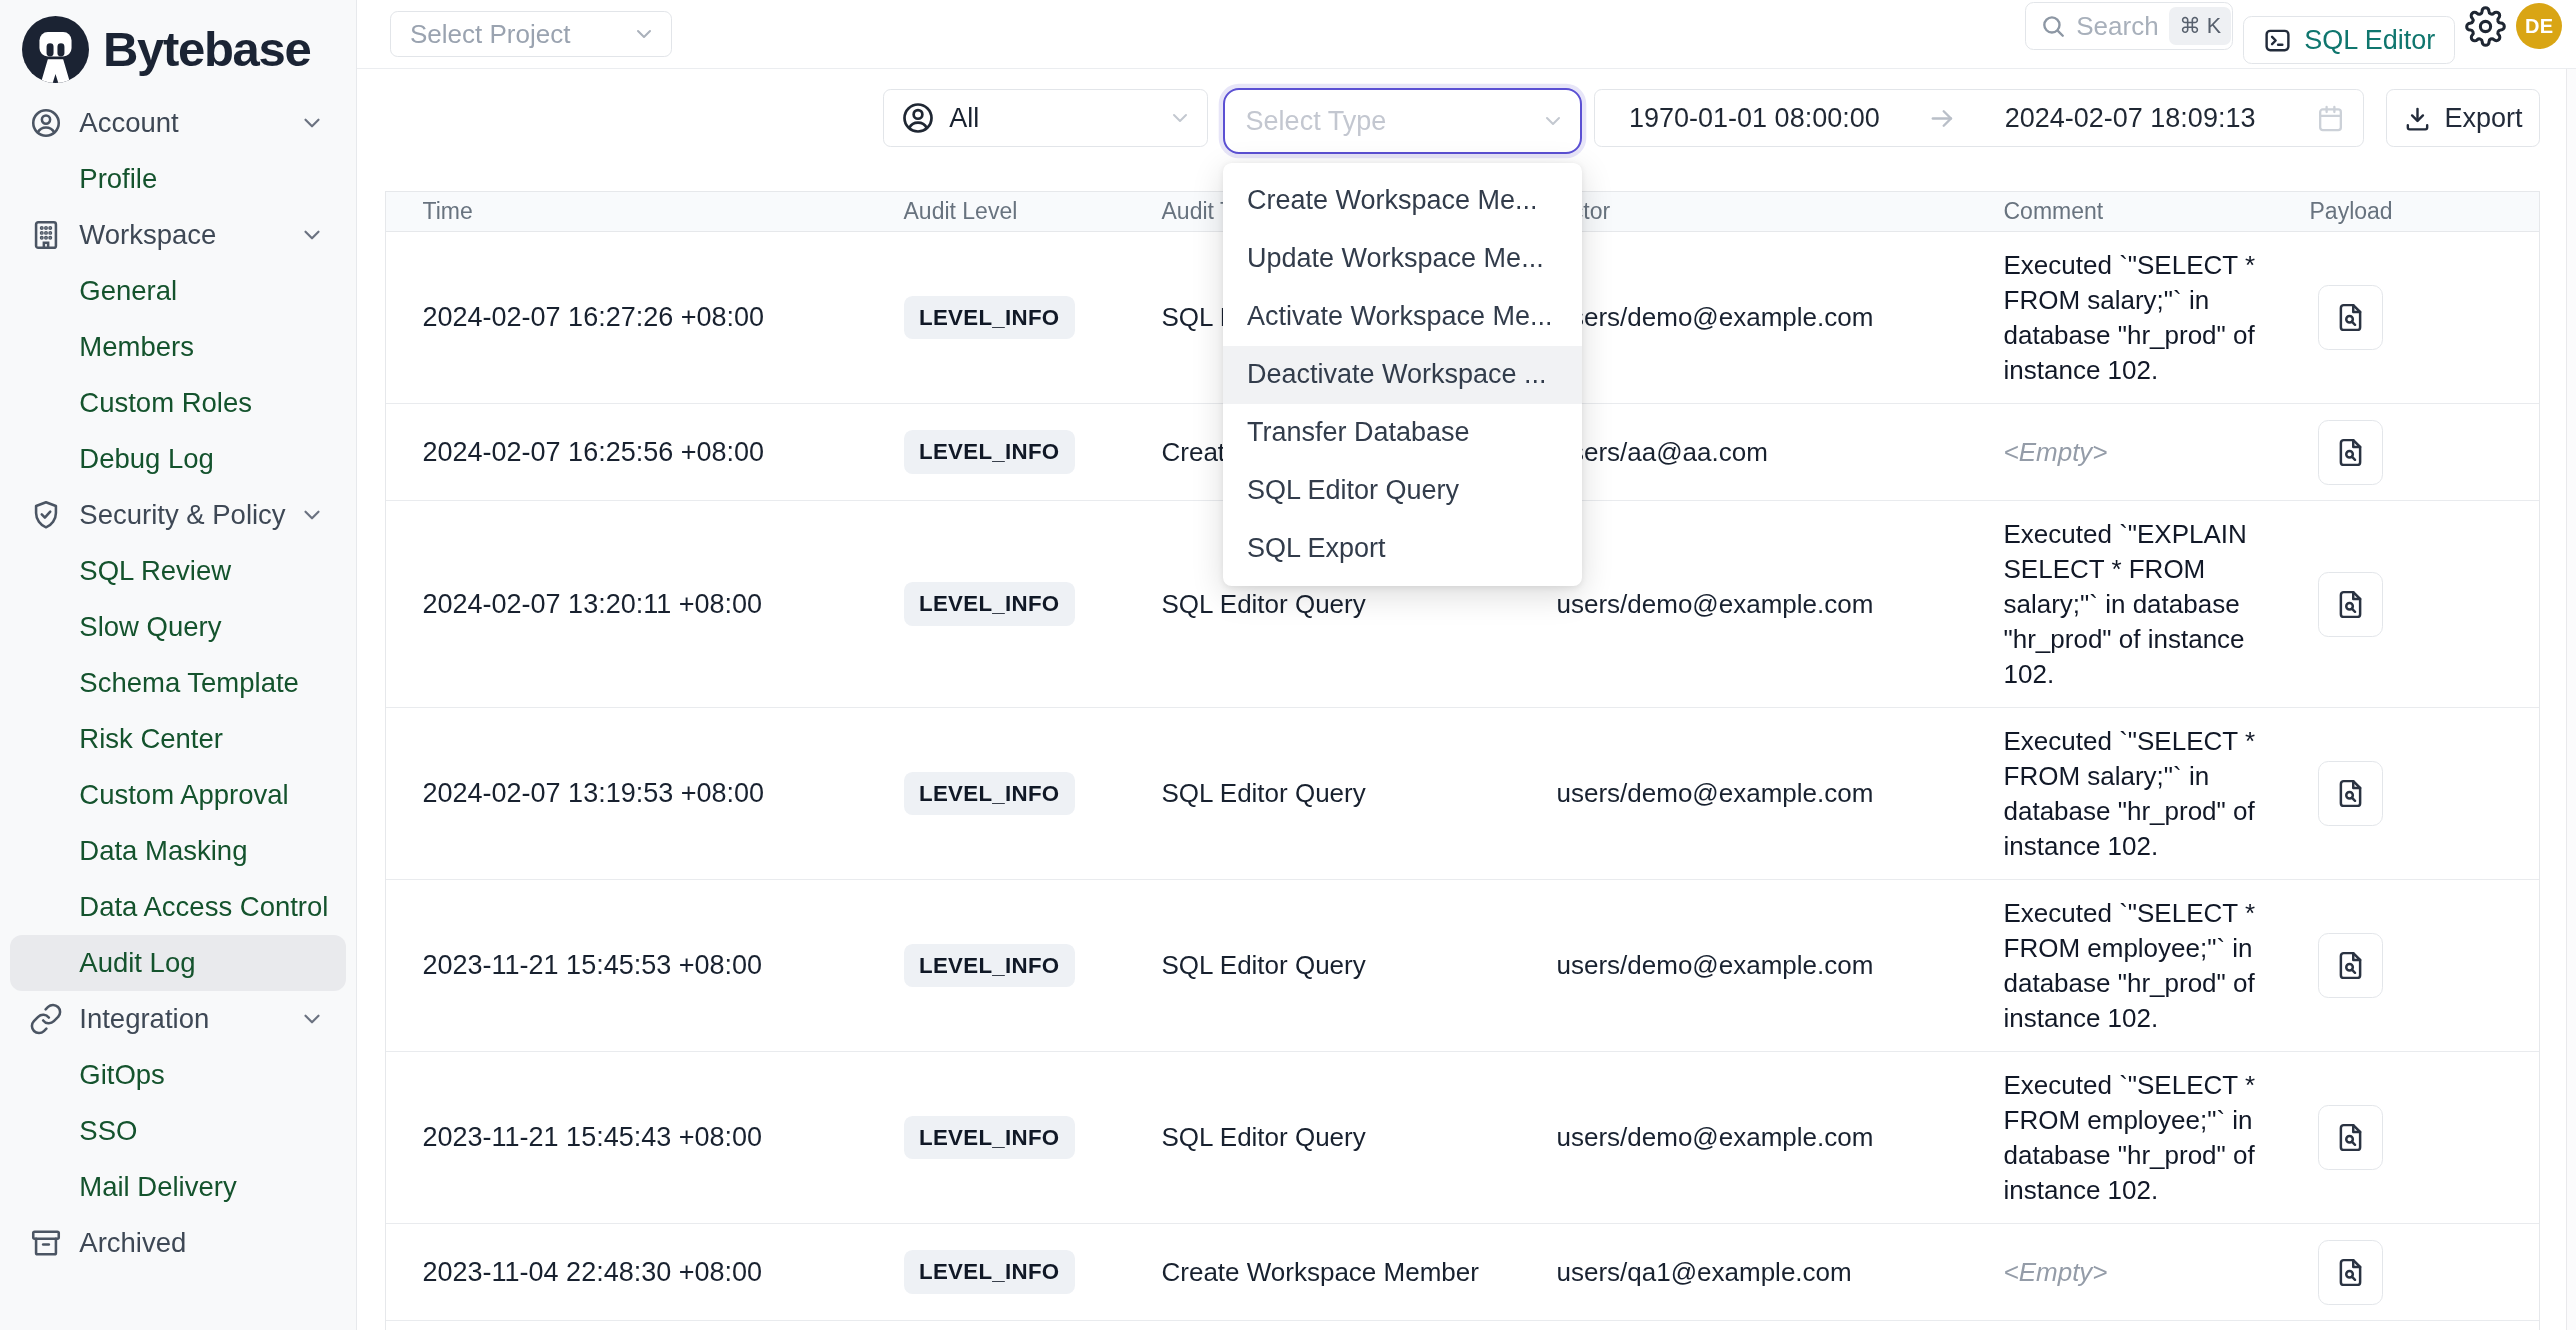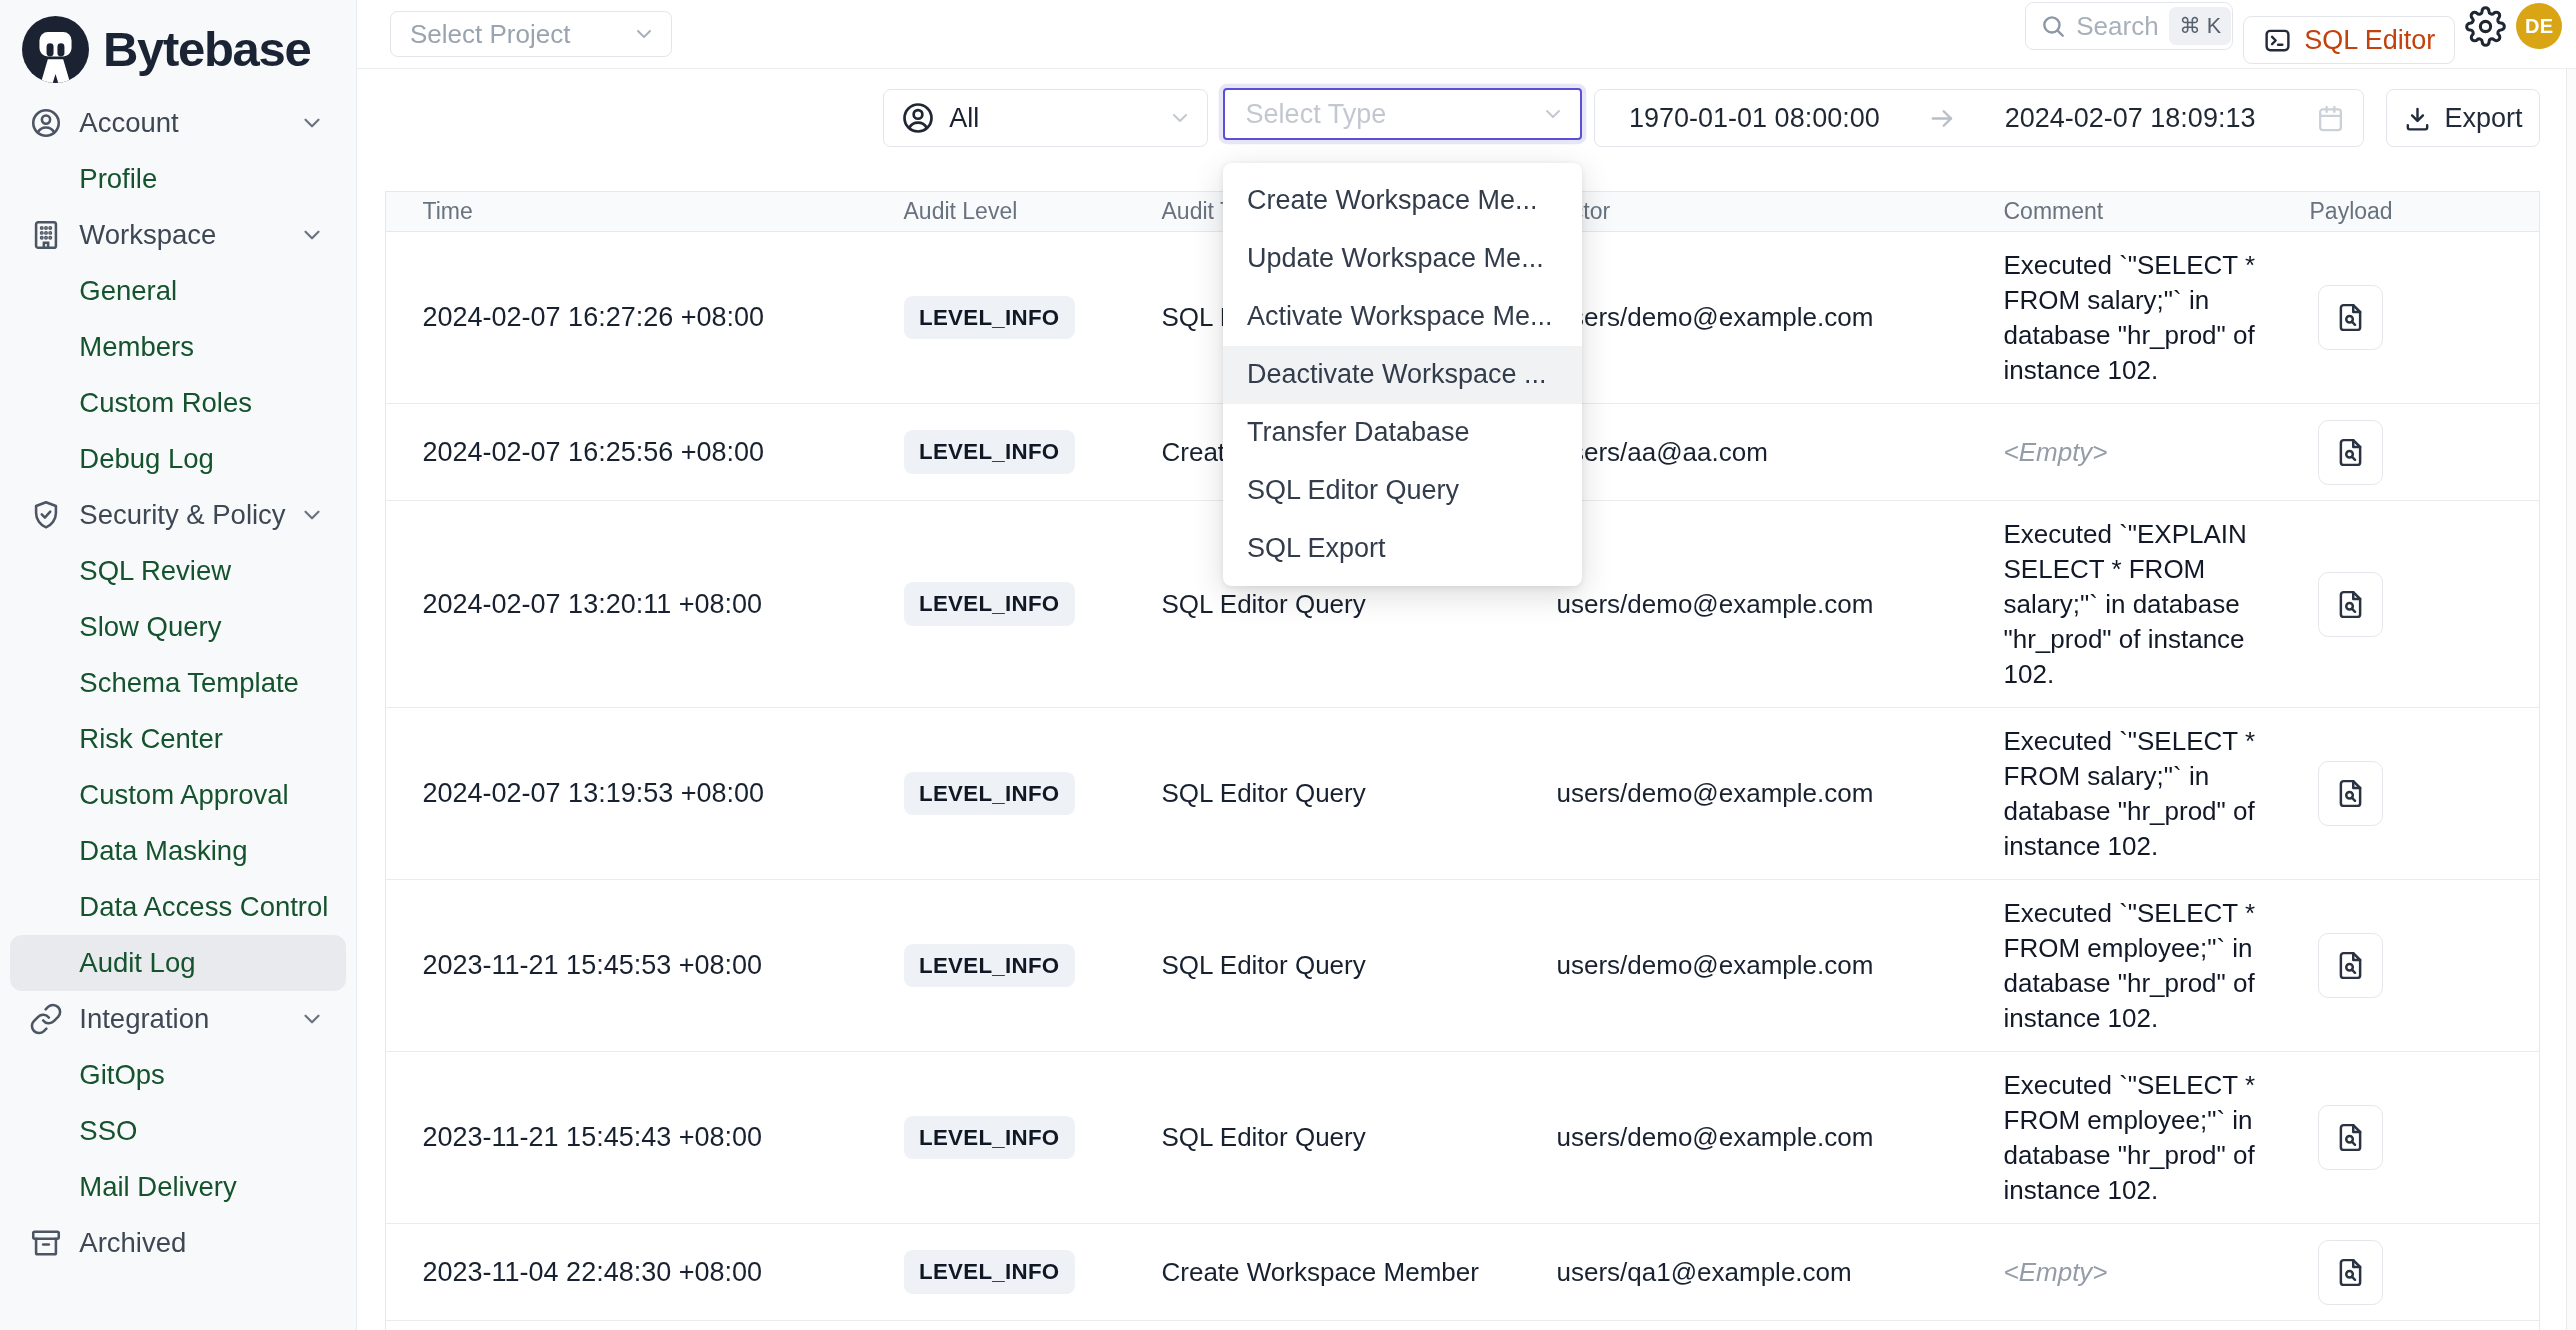--- a/index.html
+++ b/index.html
@@ -46,41 +46,41 @@
   .searchbox {
     width:208px; height:48px; border:0.9px solid #e2e5e9; border-radius:8.6px; background:#fff;
     display:flex; align-items:center; gap:10.3px; padding:0 8.6px 0 13.7px;
   }
   .searchbox .sicon { width:26px; height:26px; color:#8d97a4; }
   .searchbox .sicon svg { width:26px; height:26px; }
   .searchbox .ph { font-size:26px; color:#a8b0bb; flex:1; }
   .kbd { background:#eef0f3; border-radius:6.9px; padding:6px 10.3px; font-size:21.5px; color:#57606d; white-space:nowrap; }
   .sqlbtn {
     height:48px; border:0.9px solid #e2e5e9; border-radius:8.6px; background:#fff;
-    display:flex; align-items:center; gap:12px; padding:0 19px; font-size:27px; color:#c2410c;margin-top:28px;
+    display:flex; align-items:center; gap:12px; padding:0 19px; font-size:27px; color:#0f766e;margin-top:28px;
   }
   .sqlbtn .tic { width:29px; height:29px; color:#222b3a; }
   .sqlbtn .tic svg { width:29px; height:29px; }
   .gearbtn { width:41px; height:41px; color:#1f2733; cursor:pointer; }
   .gearbtn svg { width:41px; height:41px; }
   .avatar {
     width:46px; height:46px; border-radius:50%; background:#d9a514; color:#fff;
     font-size:20px; font-weight:700; display:flex; align-items:center; justify-content:center; letter-spacing:0.4px;
   }
 
   
   .fbox { position:absolute; background:#fff; border:0.9px solid #e2e5e9; border-radius:7.7px; display:flex; align-items:center; }
   .f-member { left:526px; top:89px; width:325px; height:58px; padding:0 15.5px 0 15.5px; gap:13.7px; }
   .f-member .pic { width:36px; height:36px; color:#1f2733; }
   .f-member .pic svg { width:36px; height:36px; }
   .f-member .val { font-size:27px; color:#18212f; flex:1; }
   .f-member .chev-ic, .f-type .chev-ic { color:#c3c8d0; }
   .f-type {
-    left:866px; top:88px; width:359px; height:52px; padding:0 15.5px 0 20.6px;
-    border:2.1px solid #5b50d3; box-shadow:0 0 0 4.3px rgba(91,80,211,.15); border-radius:4px;
+    left:866px; top:88px; width:359px; height:66px; padding:0 15.5px 0 20.6px;
+    border:2.1px solid #5b50d3; box-shadow:0 0 0 4.3px rgba(91,80,211,.15); border-radius:16px;
   }
   .f-type .ph { font-size:27px; color:#c3c7d0; flex:1; }
   .f-date { left:1237px; top:89px; width:770px; height:58px; padding:0 17px 0 34px; }
   .f-date .d { font-size:27px; color:#1f2733; }
   .f-date .arr { width:29px; height:29px; color:#b9bfc8; margin:0 48px; }
   .f-date .arr svg { width:29px; height:29px; }
   .f-date .cal { width:31px; height:31px; color:#ccd1d8; margin-left:auto; }
   .f-date .cal svg { width:31px; height:31px; }
   .f-export { left:2029px; top:89px; width:154px; height:58px; justify-content:center; gap:12px; cursor:pointer; }
   .f-export .dl { width:29px; height:29px; color:#222b3a; }

